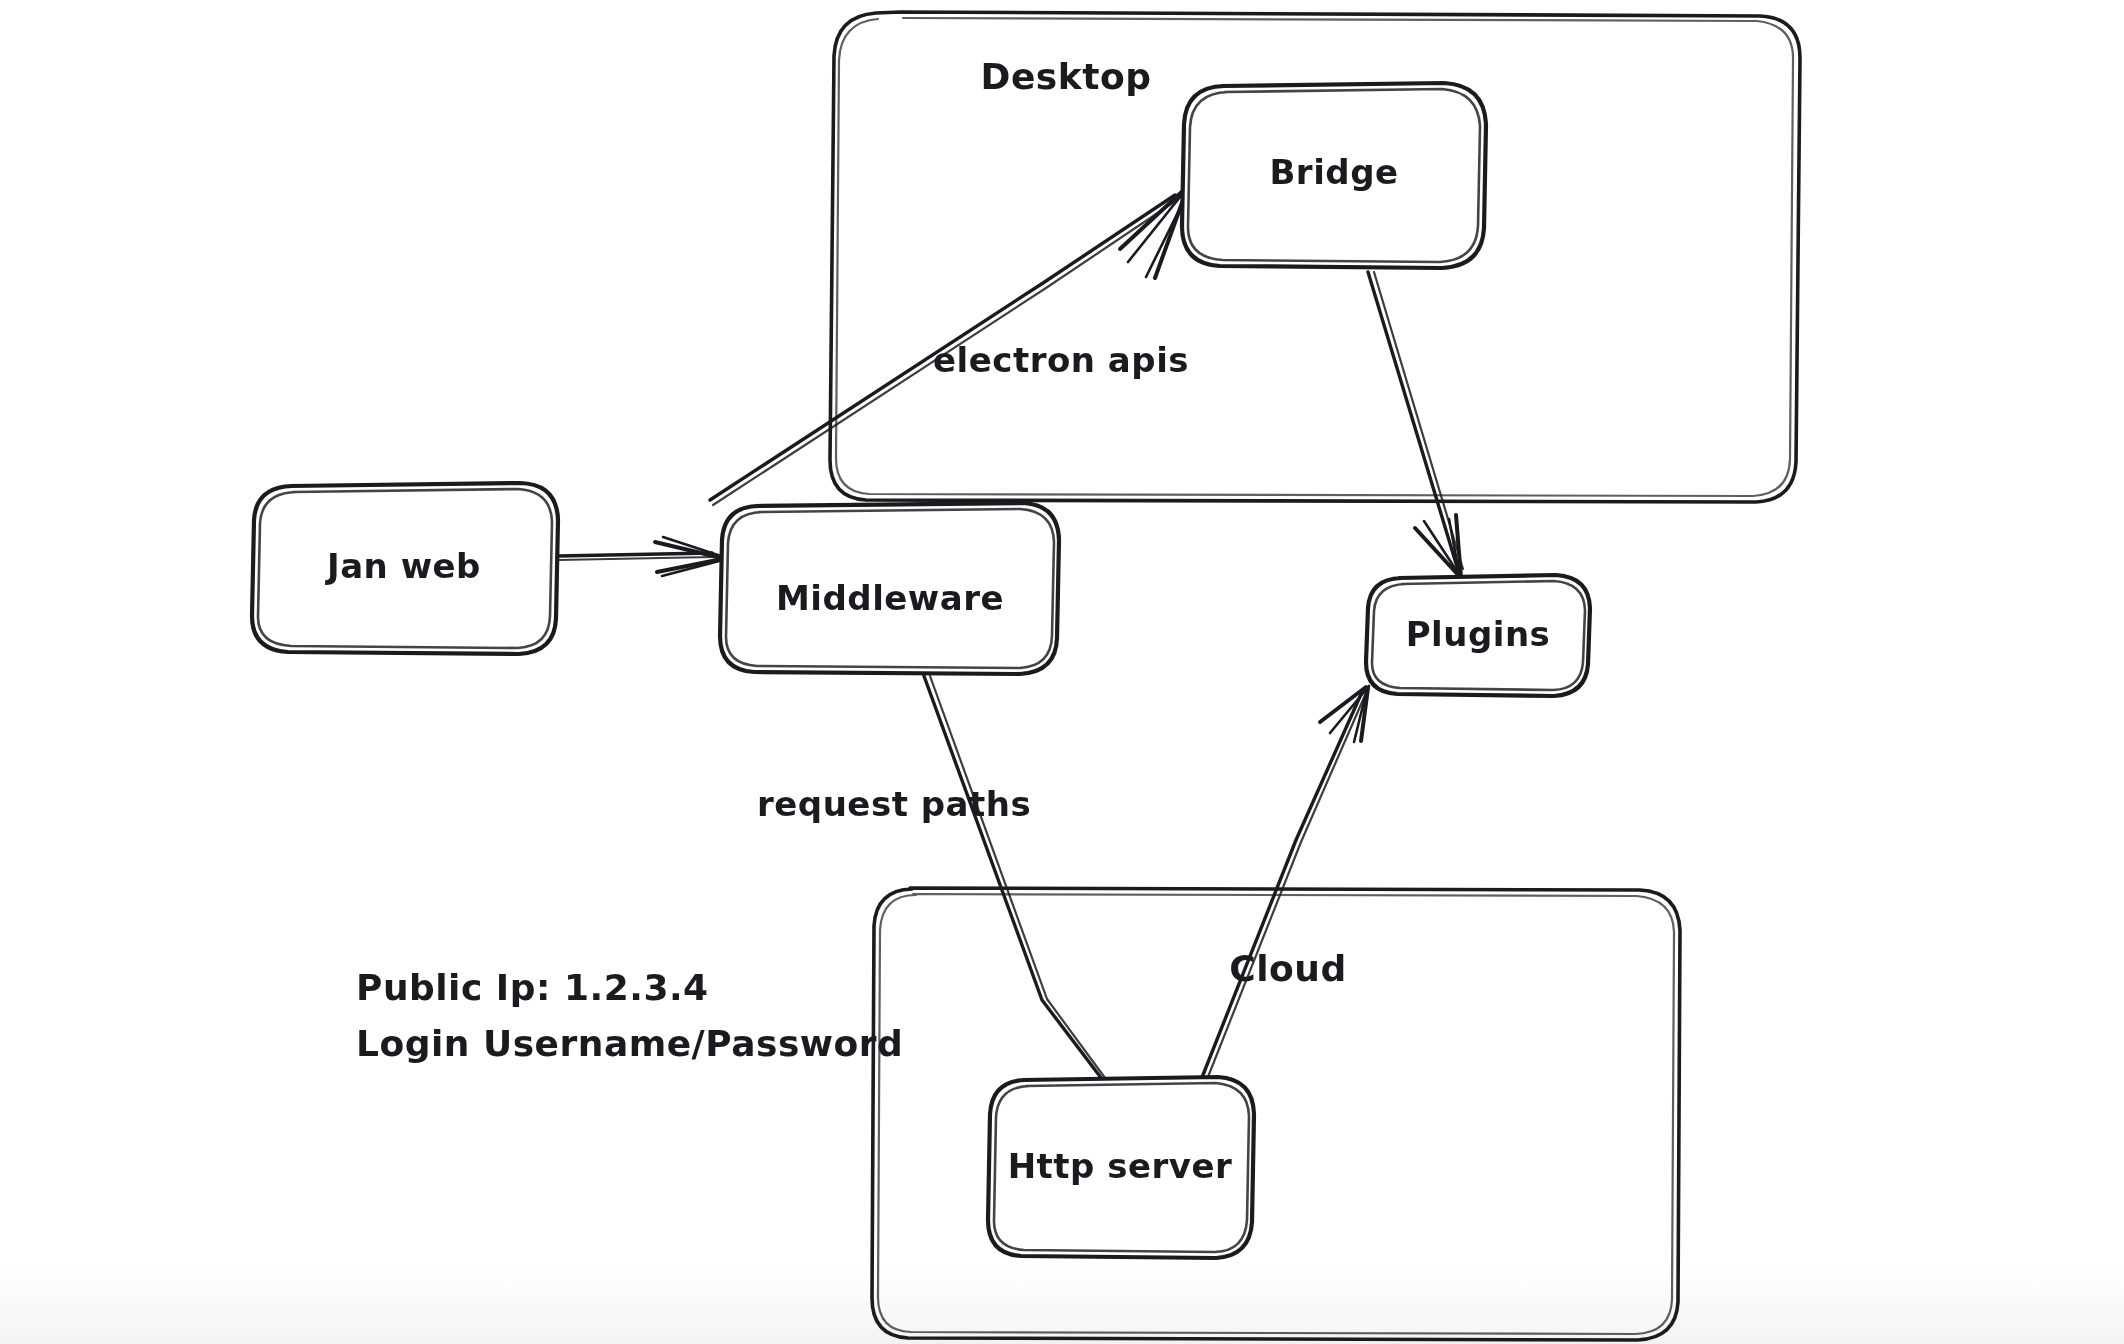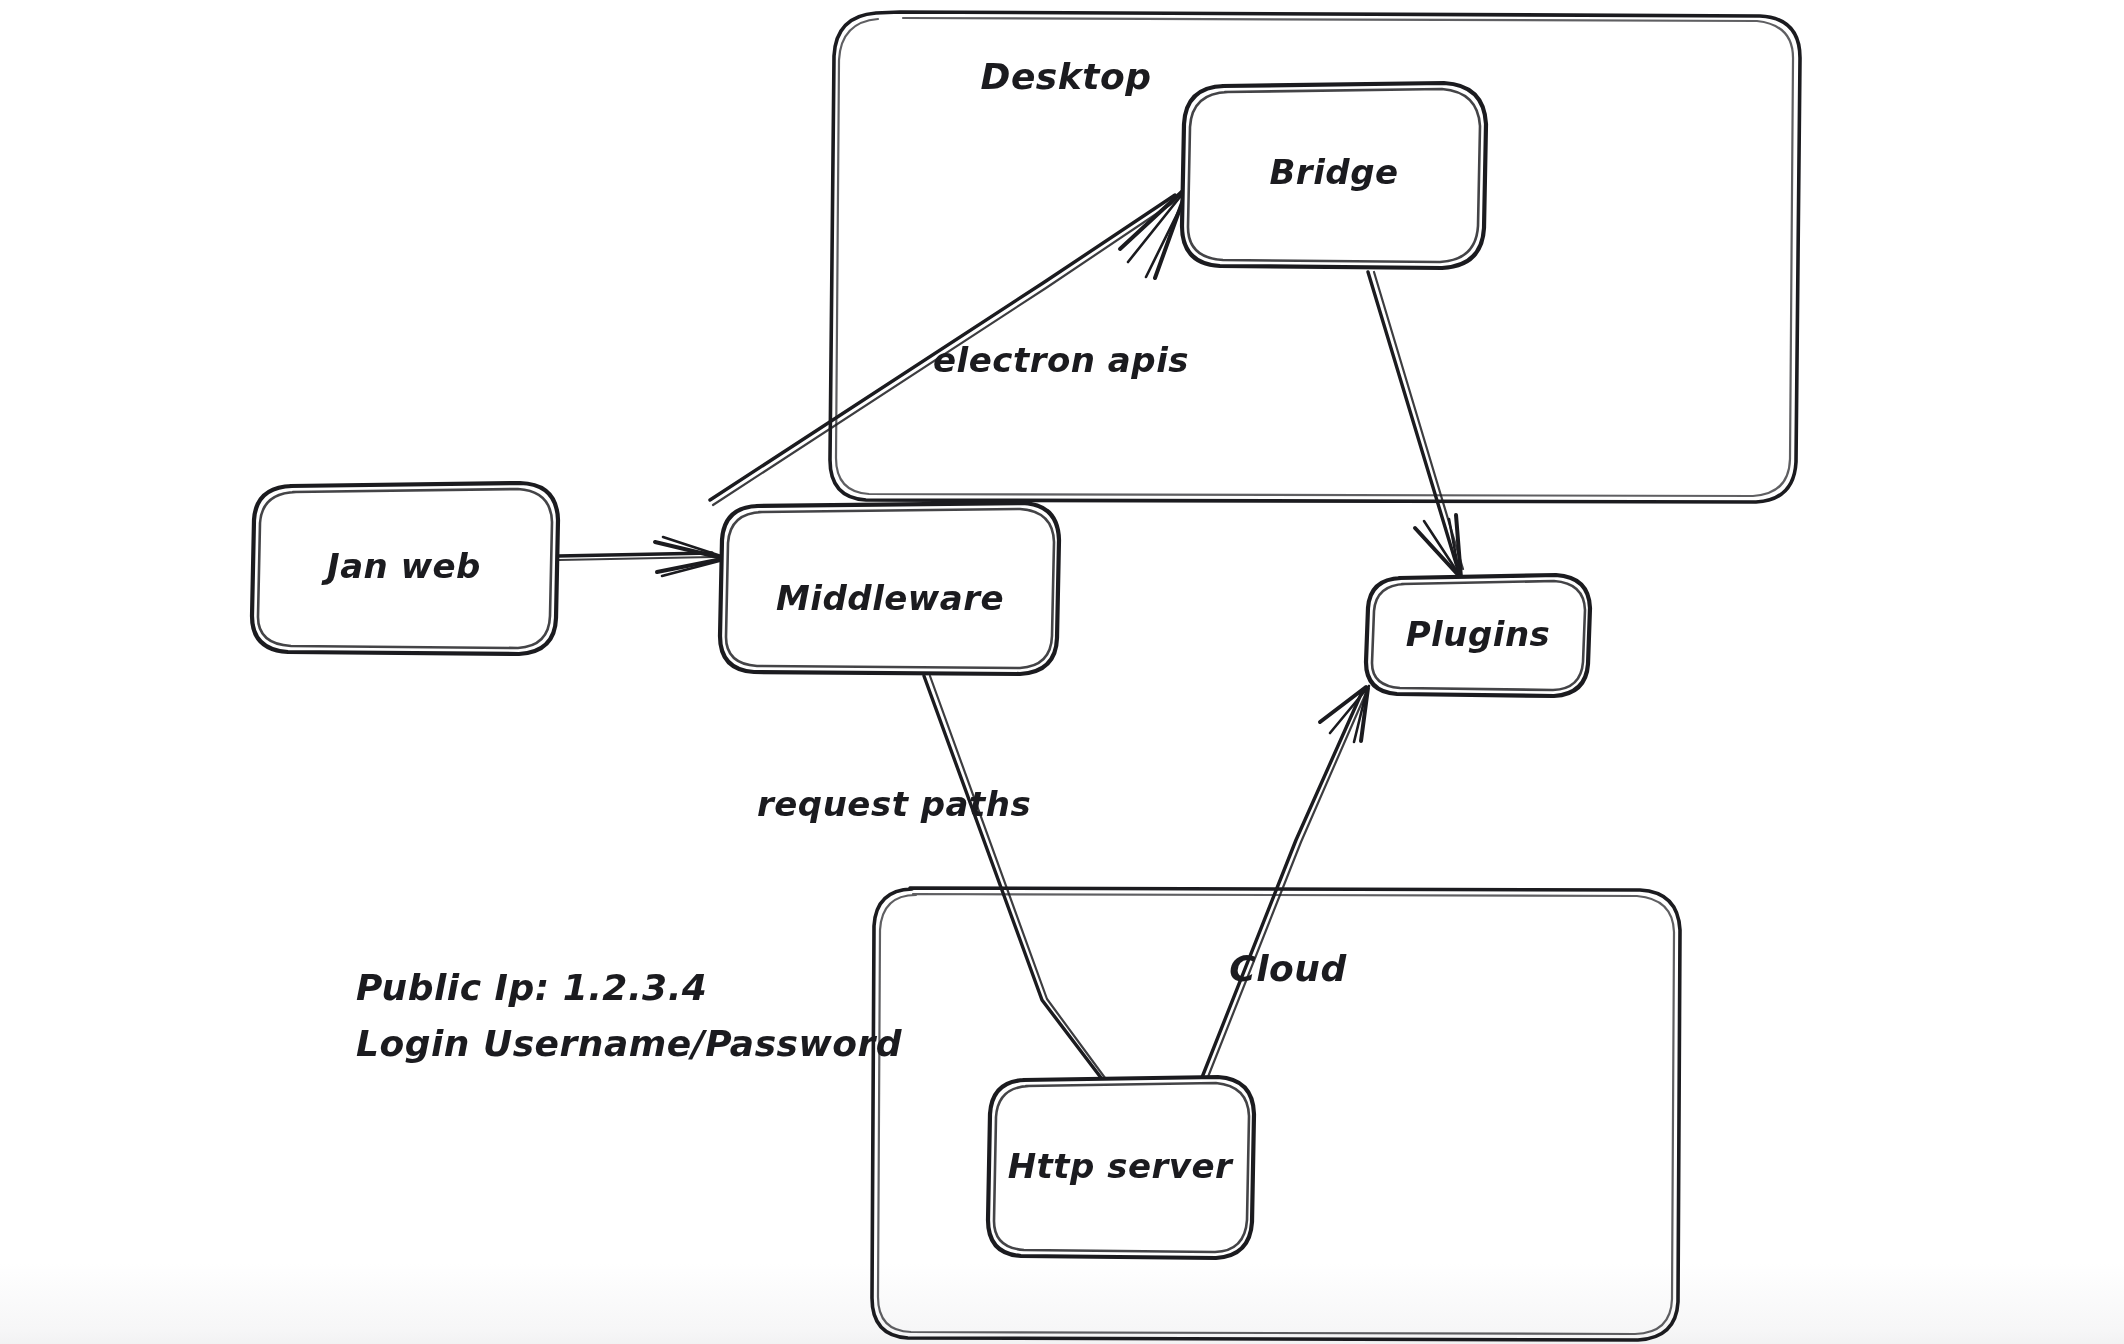--- a/index.html
+++ b/index.html
@@ -7,21 +7,20 @@
     padding: 0;
     background: #ffffff;
   }
   #canvas {
     position: relative;
     width: 2124px;
     height: 1344px;
     background: linear-gradient(to bottom, #ffffff 0%, #ffffff 94%, #f6f6f7 99%, #f2f2f3 100%);
     overflow: hidden;
     font-family: "DejaVu Sans", sans-serif;
-    font-style: italic;
   }
   #sketch { position: absolute; inset: 0; width: 2124px; height: 1344px; }
 
   .hand {
     font-family: "DejaVu Sans", sans-serif;
     fill: #1b1b1f;
     font-weight: 600;
     letter-spacing: 0.5px;
     dominant-baseline: middle;
     paint-order: stroke;

